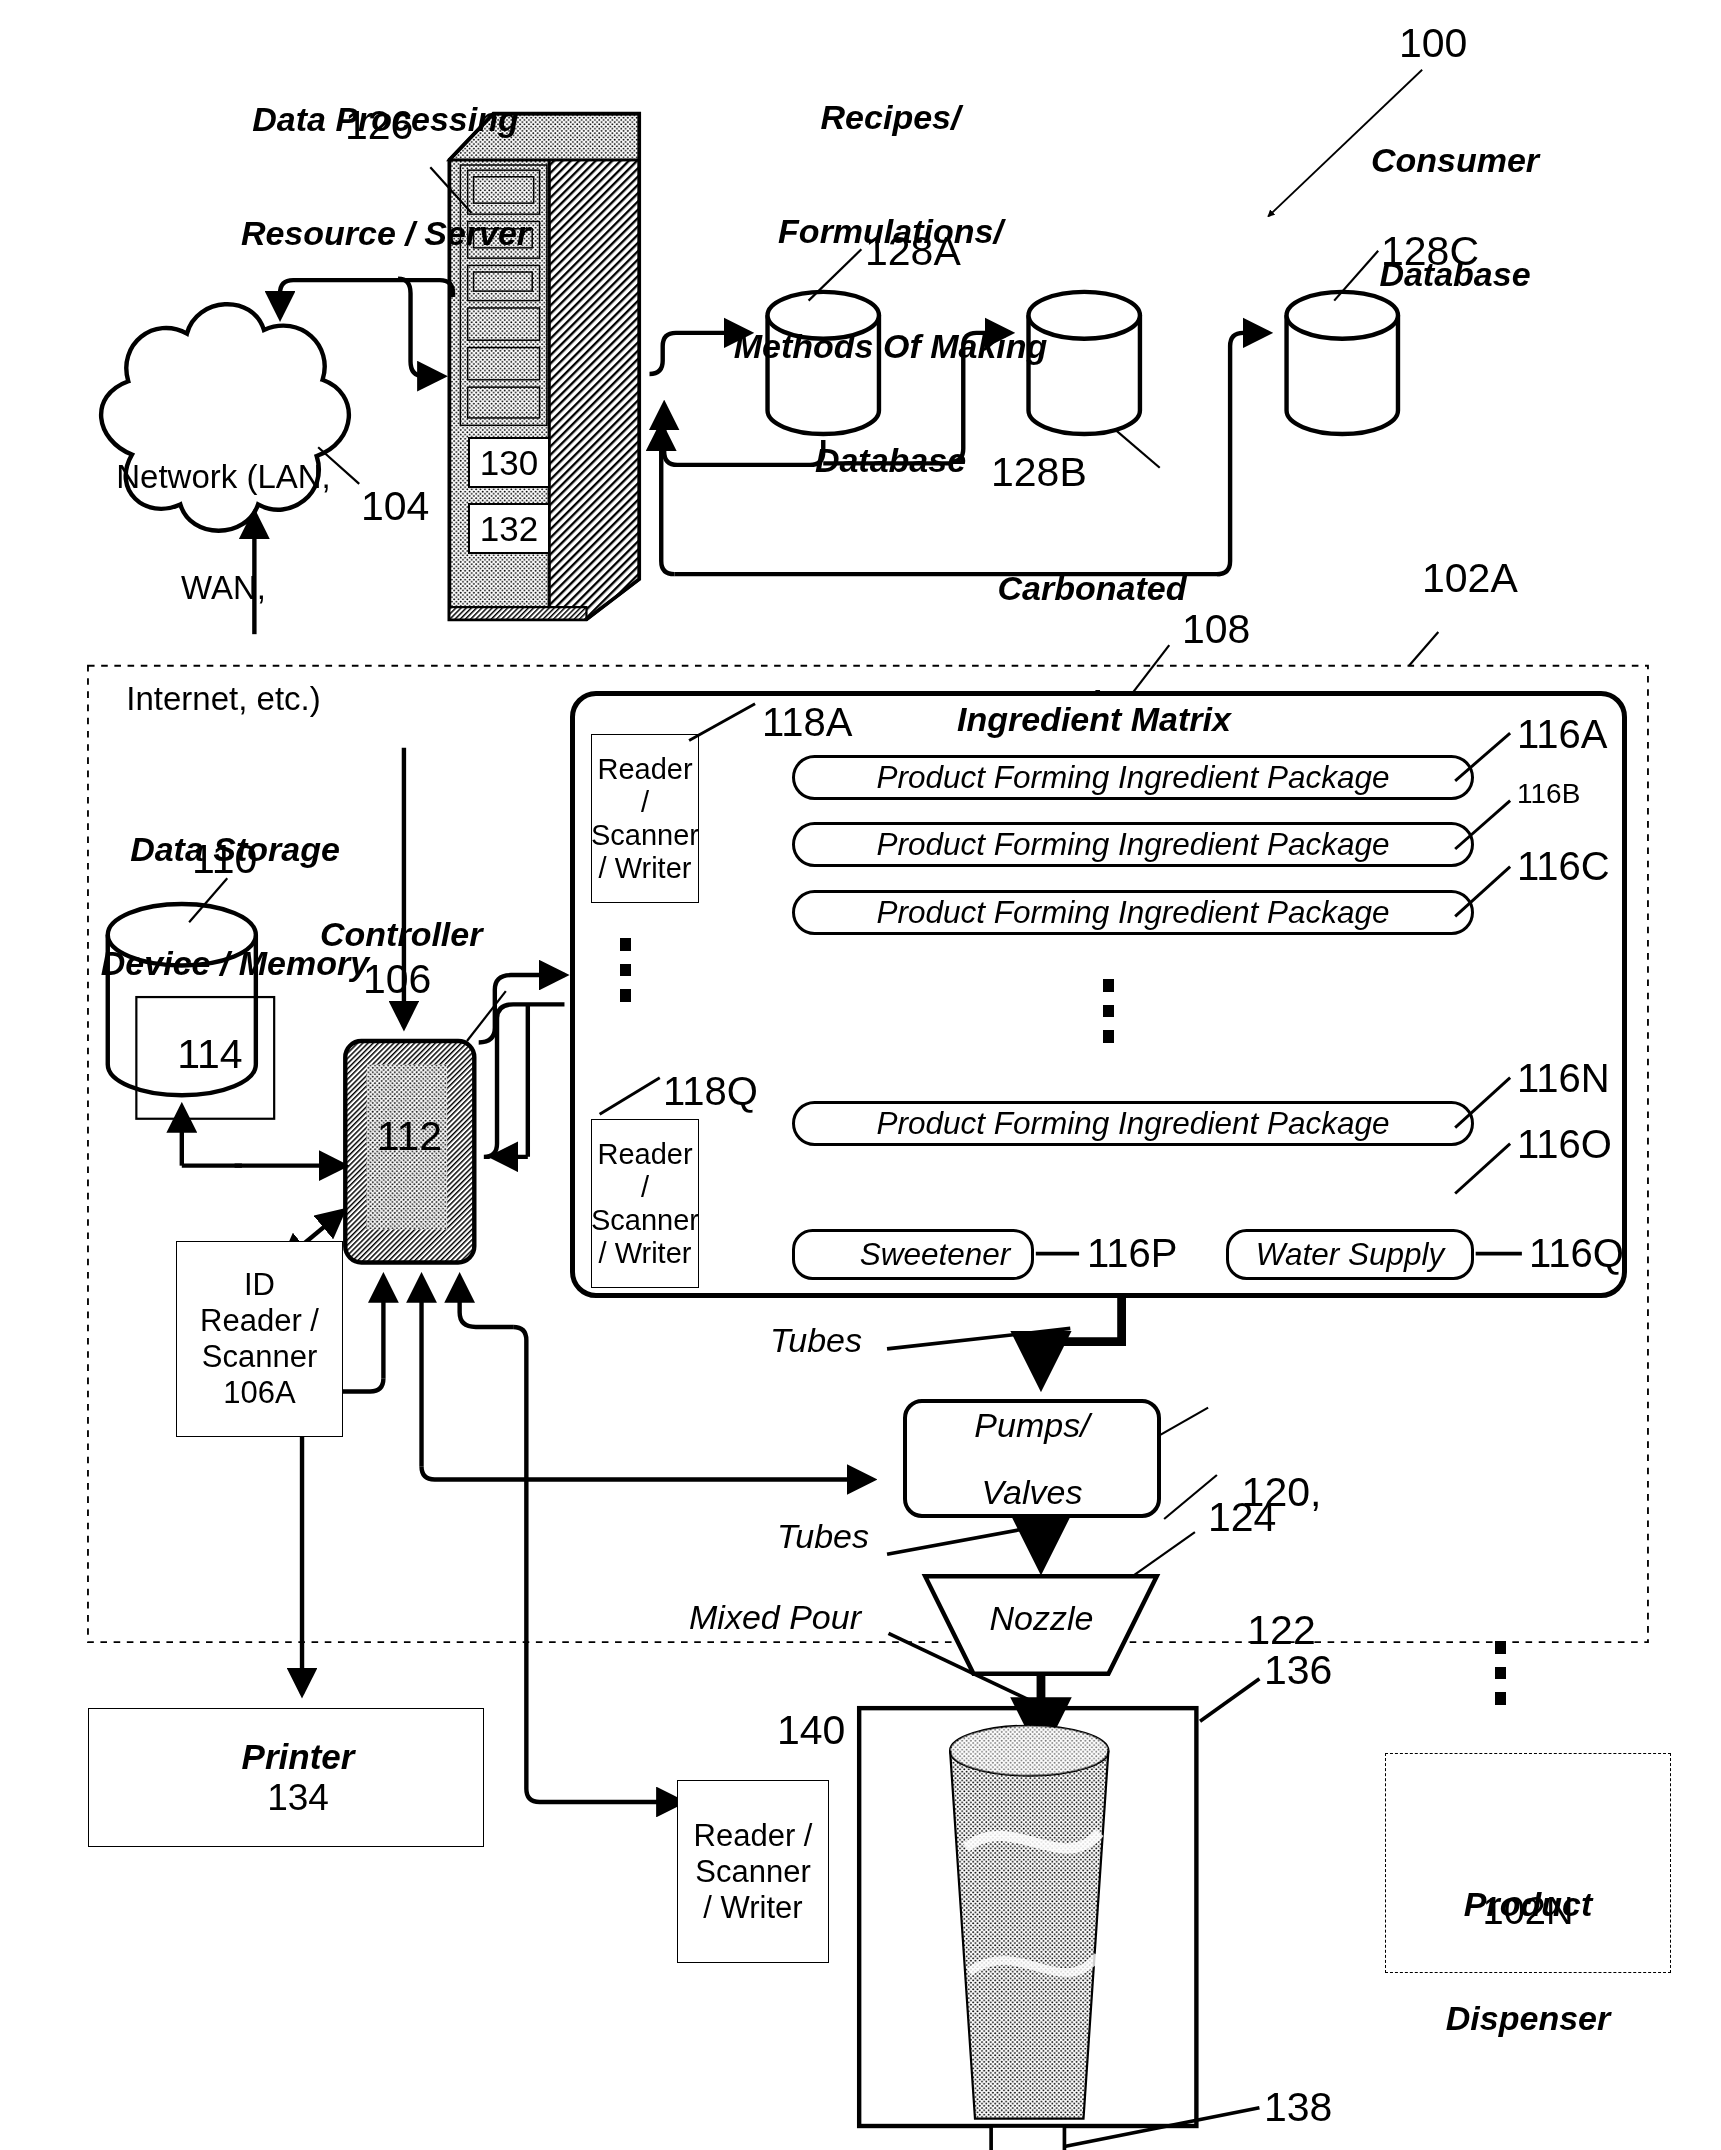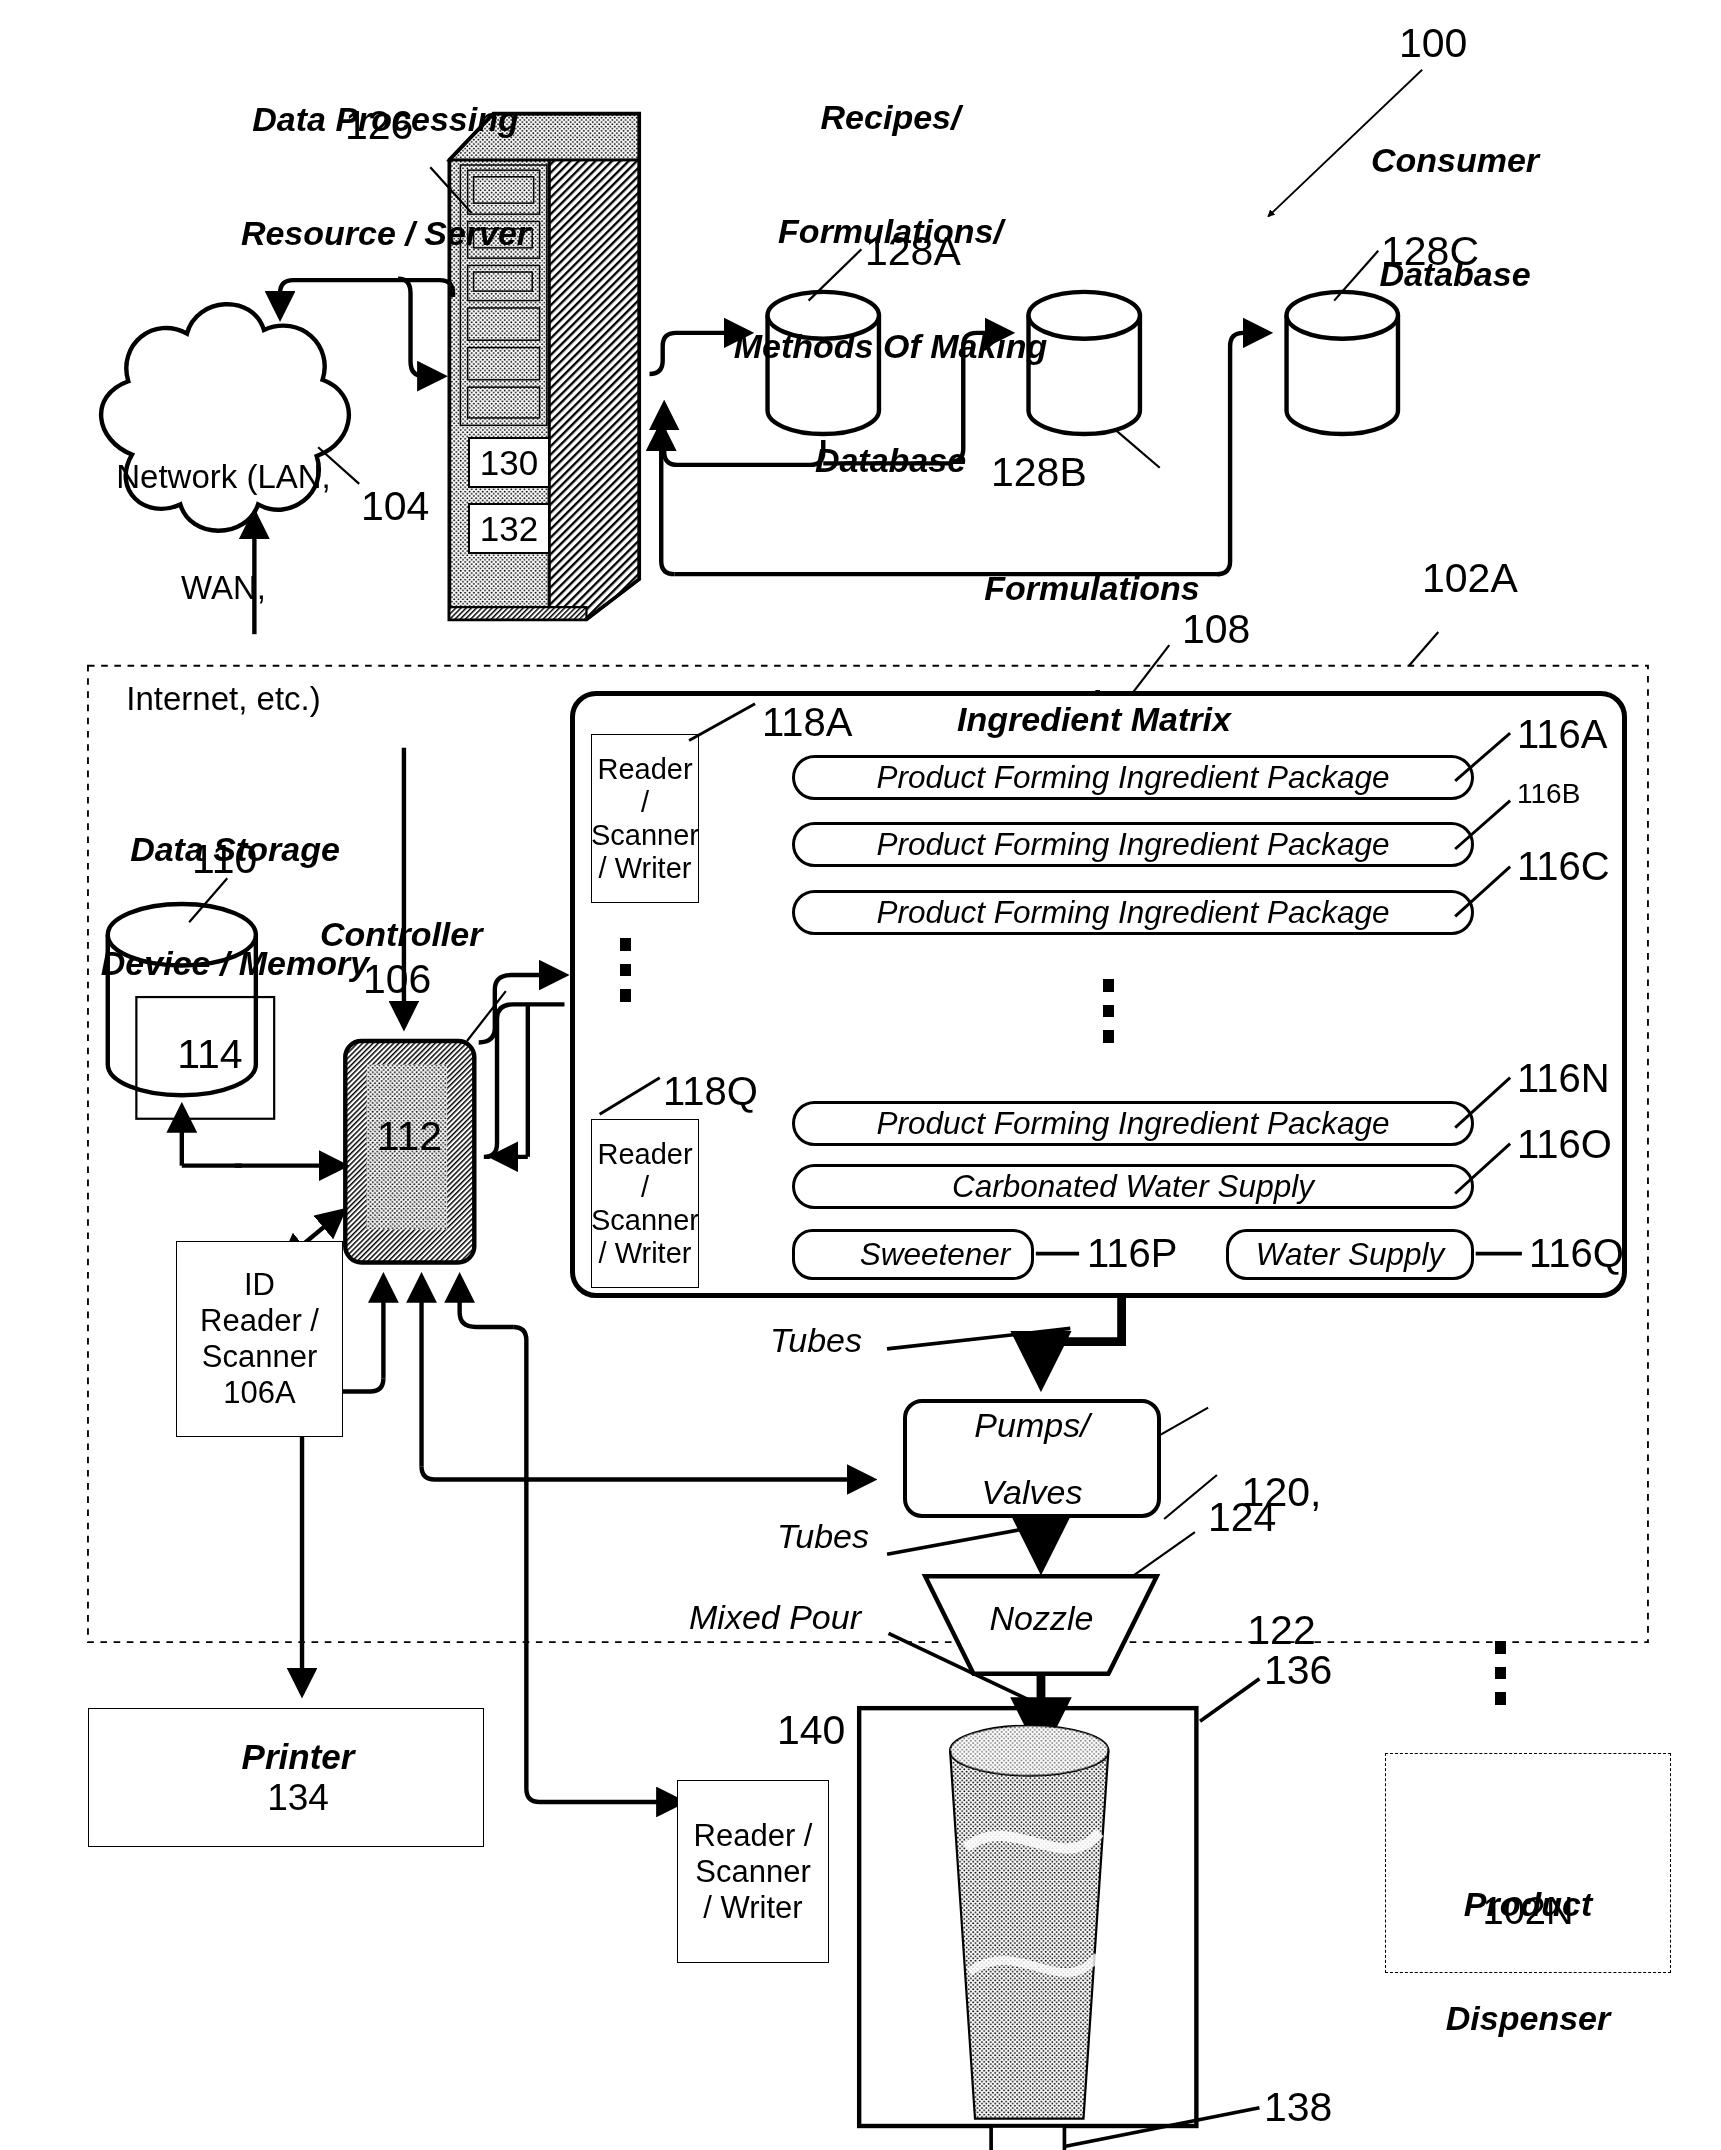--- a/index.html
+++ b/index.html
@@ -233,21 +233,21 @@
 
   <div class="t ital ctr" style="left:733px;top:22px;width:315px;font-size:34px;">
     <div>Recipes/</div>
     <div>Formulations/</div>
     <div>Methods Of Making</div>
     <div>Database</div>
   </div>
   <div class="t num" style="left:865px;top:229px;font-size:41px;">128A</div>
 
   <div class="t ital ctr" style="left:938px;top:493px;width:308px;font-size:34px;">
-    <div>Formulations</div>
+    <div>Carbonated</div>
     <div>Database</div>
   </div>
   <div class="t num" style="left:991px;top:450px;font-size:41px;">128B</div>
 
   <div class="t ital ctr" style="left:1312px;top:65px;width:286px;font-size:34px;">
     <div>Consumer</div>
     <div>Database</div>
   </div>
   <div class="t num" style="left:1381px;top:229px;font-size:41px;">128C</div>
 
@@ -299,23 +299,20 @@
     <span class="italn" style="font-size:31.5px;">Product Forming Ingredient Package</span>
   </div>
   <div class="pill" style="left:792px;top:890px;width:682px;height:45px;">
     <span class="italn" style="font-size:31.5px;">Product Forming Ingredient Package</span>
   </div>
 
   <div class="pill" style="left:792px;top:1101px;width:682px;height:45px;">
     <span class="italn" style="font-size:31.5px;">Product Forming Ingredient Package</span>
   </div>
 
-  <div class="pill" style="left:792px;top:1164px;width:682px;height:45px;">
-    <span class="italn" style="font-size:31.5px;">Carbonated Water Supply</span>
-  </div>
 
   <div class="pill" style="left:792px;top:1229px;width:242px;height:51px;border-radius:20.5px;padding-left:44px;">
     <span class="italn" style="font-size:31.5px;">Sweetener</span>
   </div>
 
   <div class="pill" style="left:1226px;top:1229px;width:248px;height:51px;border-radius:20.5px;">
     <span class="italn" style="font-size:31.5px;">Water Supply</span>
   </div>
 
   <div class="t num" style="left:1517px;top:712px;font-size:40px;">116A</div>

